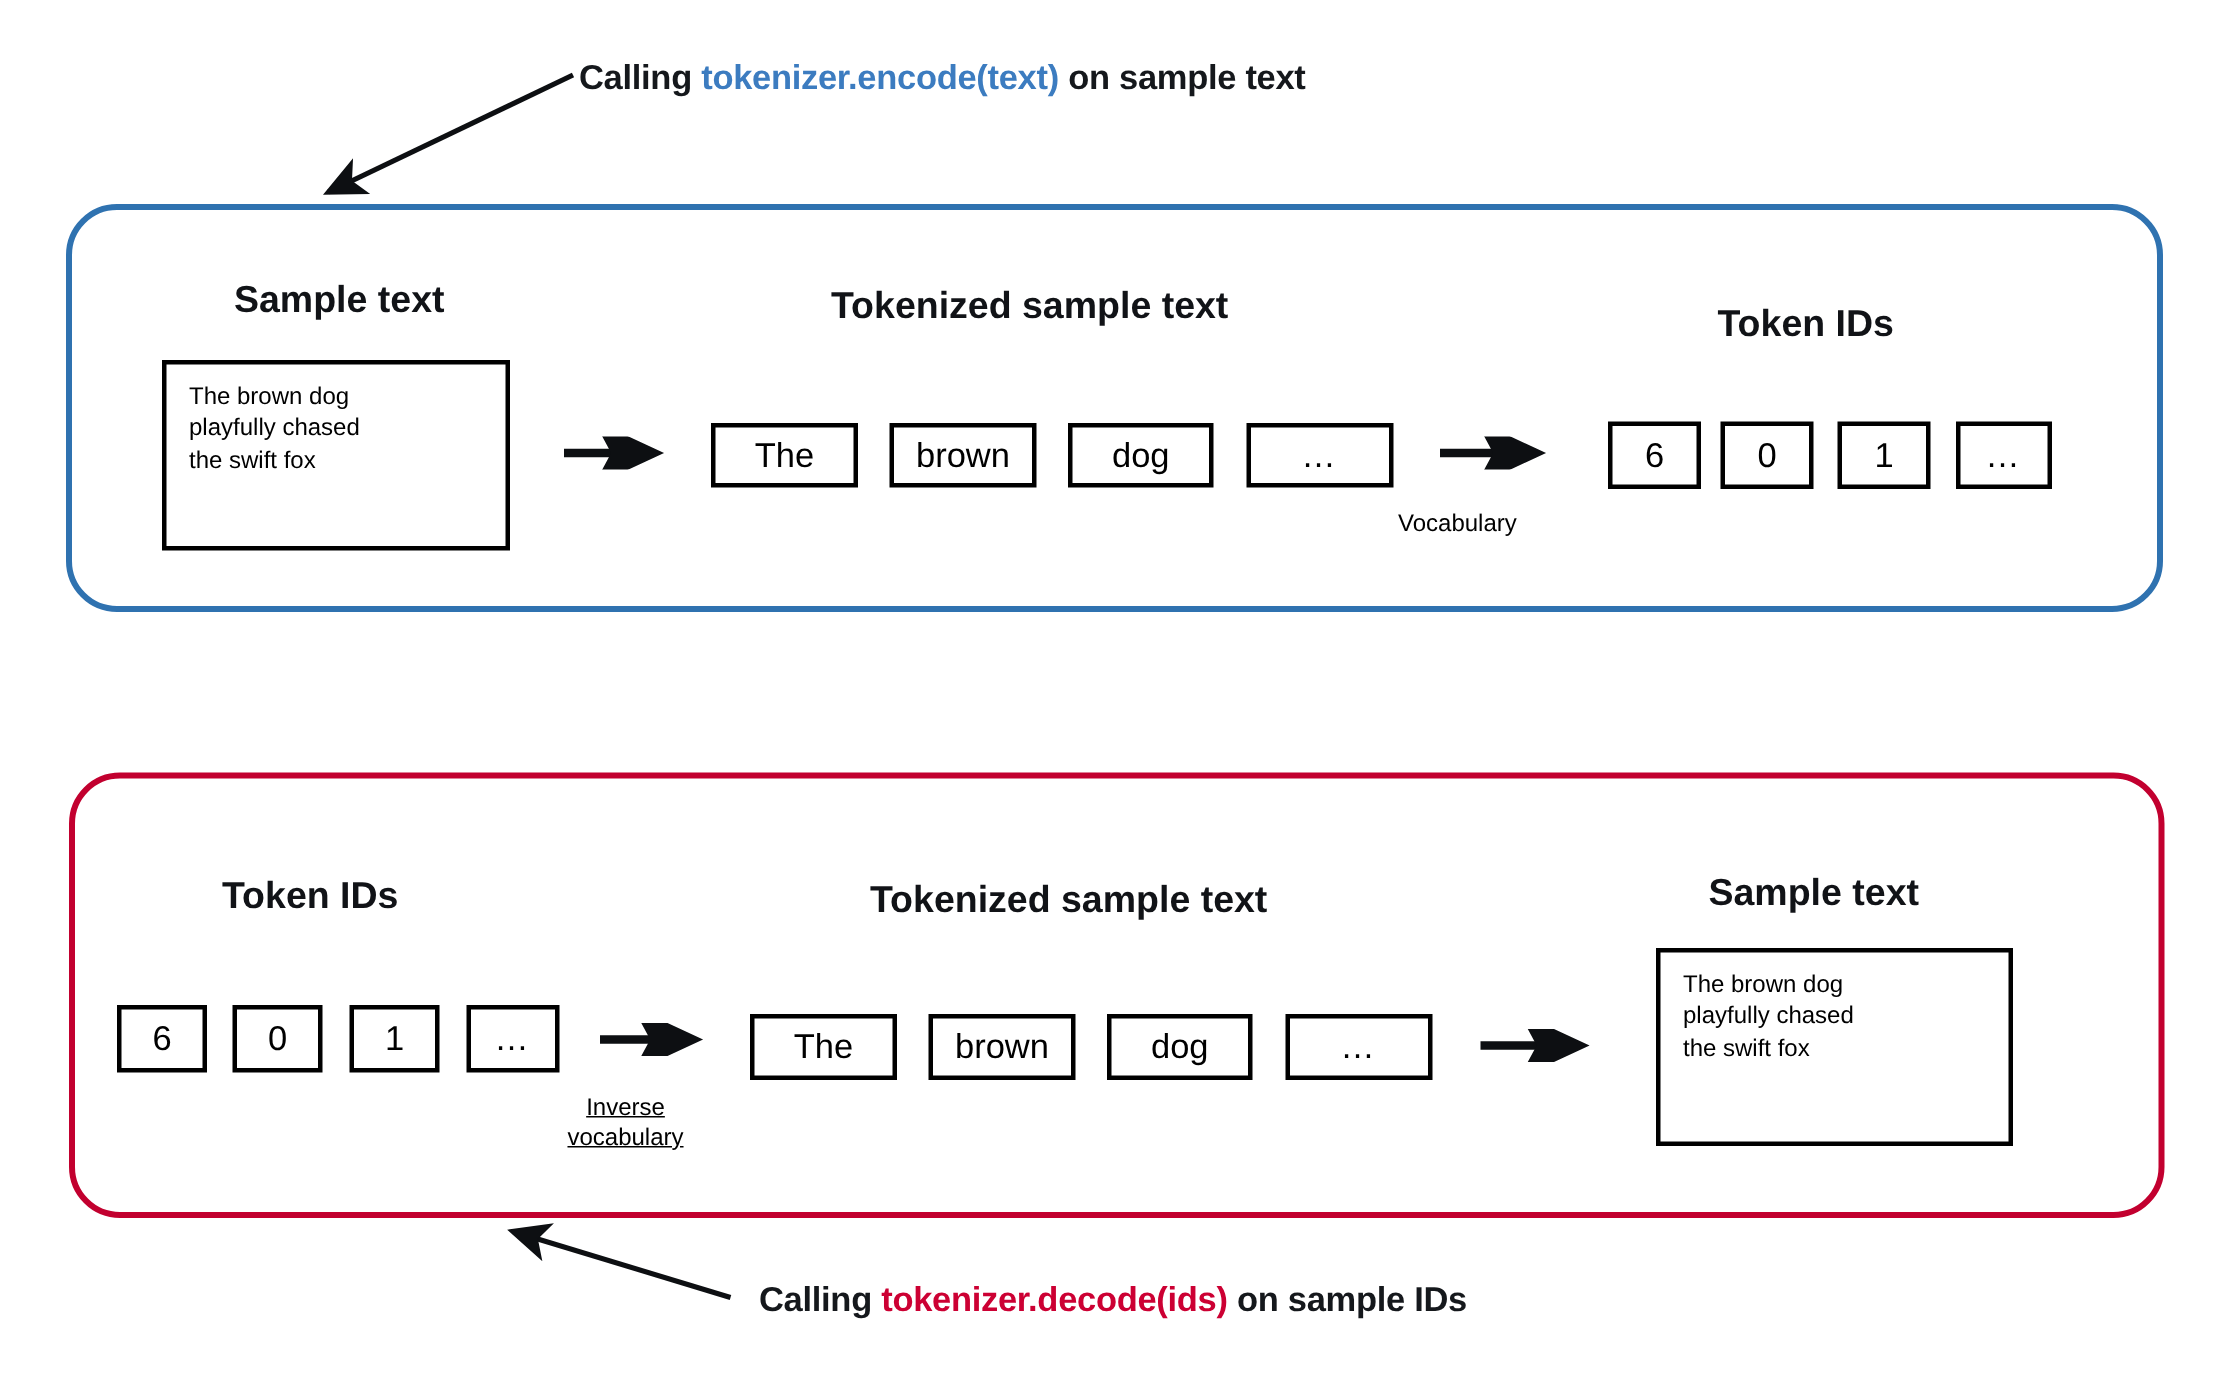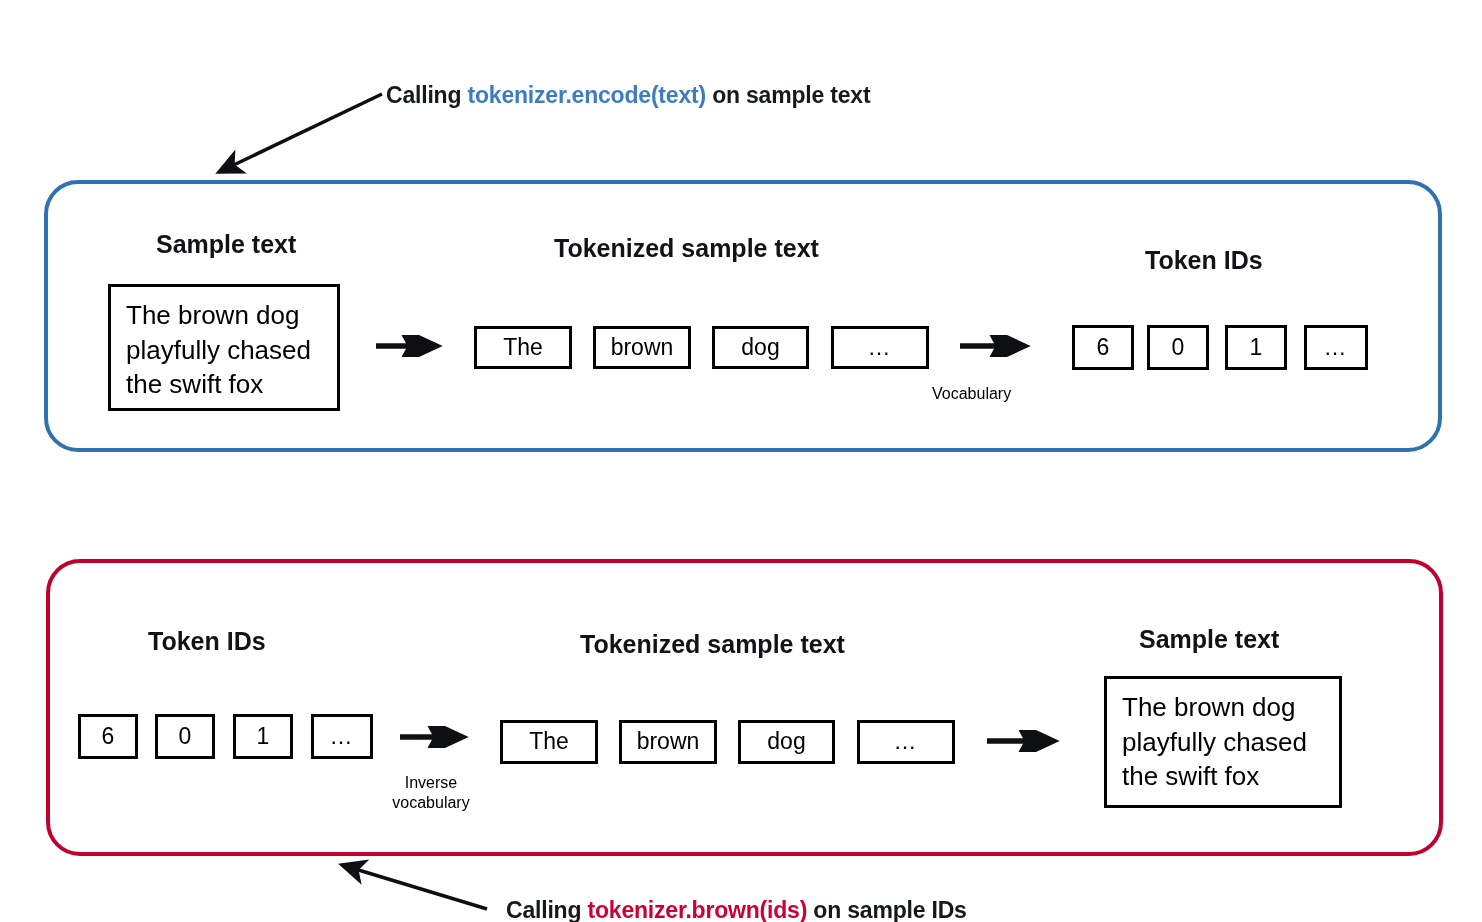--- a/index.html
+++ b/index.html
@@ -12,21 +12,20 @@
     height: 922px;
     position: relative;
     overflow: hidden;
     font-family: "Liberation Sans", sans-serif;
     color: #000000;
   }
 
   .stage {
     position: absolute;
     inset: 0;
-    margin-top: 44px;
   }
 
   
   .panel {
     position: absolute;
     border-radius: 34px;
     background: transparent;
     box-sizing: border-box;
   }
   .panel.encode {
@@ -80,21 +79,21 @@
     display: flex;
     align-items: center;
     font-size: 23px;
     line-height: 1.28;
     color: #000000;
   }
   .box.center { justify-content: center; }
   .box.textblock {
     align-items: flex-start;
     padding: 11px 0 0 15px;
-    font-size: 26px;
+    font-size: 16px;
     line-height: 1.33;
     white-space: pre-line;
   }
   .box .ell { letter-spacing: 2px; font-size: 23px; }
 
   
   .flow-arrow {
     position: absolute;
     height: 22px;
   }
@@ -204,21 +203,21 @@
     <svg width="80" height="22" viewBox="0 0 80 22">
       <defs>
         <marker id="ahead-d" markerWidth="9" markerHeight="9" refX="7.2" refY="4.5" orient="auto">
           <path d="M0,0.6 L8.4,4.5 L0,8.4 L2.1,4.5 Z" fill="#0d0f12"></path>
         </marker>
       </defs>
       <line x1="2" y1="11" x2="64" y2="11" stroke="#0d0f12" stroke-width="5.6" marker-end="url(#ahead-d)"></line>
     </svg>
   </div>
 
-  <div class="sublabel center" style="left:357px; top:729px; width:148px;">Inverse
+  <div class="sublabel center" style="left:343px; top:729px; width:148px;text-decoration:underline;">Inverse
 vocabulary</div>
 
   <div class="box center" style="left:500px; top:676px; width:98px; height:44px;">The</div>
   <div class="box center" style="left:619px; top:676px; width:98px; height:44px;">brown</div>
   <div class="box center" style="left:738px; top:676px; width:97px; height:44px;">dog</div>
   <div class="box center" style="left:857px; top:676px; width:98px; height:44px;">
     <span class="ell">…</span>
   </div>
 
   <div class="flow-arrow" style="left:985px; top:686px; width:84px;">
@@ -242,17 +241,17 @@
         <marker id="ahead-f" markerWidth="9" markerHeight="9" refX="7.2" refY="4.5" orient="auto">
           <path d="M0,0.6 L8.4,4.5 L0,8.4 L2.1,4.5 Z" fill="#0d0f12"></path>
         </marker>
       </defs>
       <line x1="157" y1="53" x2="12" y2="9" stroke="#0d0f12" stroke-width="3.4" marker-end="url(#ahead-f)"></line>
     </svg>
   </div>
 
   <div class="caption" id="caption-decode">
     <span class="pre">Calling</span>
-    <span class="code red">tokenizer.brown(ids)</span>
+    <span class="code red">tokenizer.decode(ids)</span>
     <span class="post">on sample IDs</span>
   </div>
 
 </div>
 
 </body></html>

